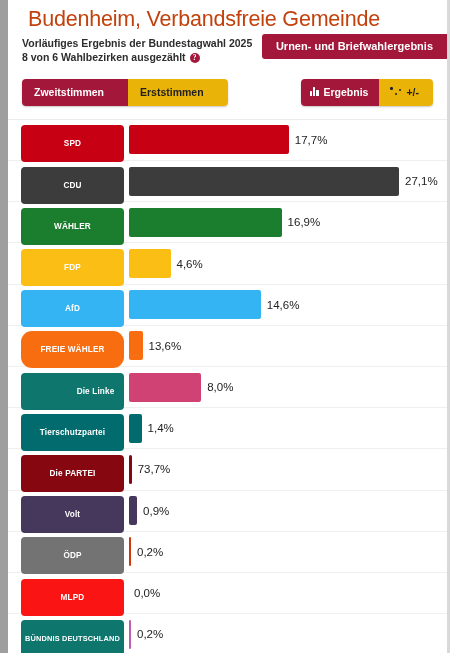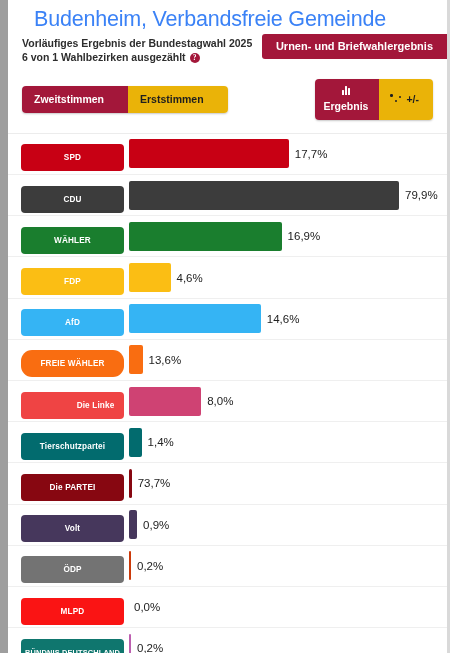--- a/index.html
+++ b/index.html
@@ -29,24 +29,24 @@
   }
 
   
   .header {
     padding: 6px 14px 0 14px;
     position: relative;
   }
   .title {
     font-size: 21.5px;
     font-weight: 400;
-    color: #3b82f6;
+    color: #c2410c;
     letter-spacing: -0.2px;
     line-height: 1.25;
-    margin: 0 0 3px 12px;
+    margin: 0 0 3px 6px;
     white-space: nowrap;
   }
   .subline {
     font-size: 10.5px;
     font-weight: bold;
     color: #2d2d2d;
     line-height: 1.38;
   }
   .subline .row2 { display: flex; align-items: center; gap: 4px; }
   .help-icon {
@@ -89,21 +89,21 @@
     padding: 7px 24px 8px 12px;
     border: 0;
     cursor: pointer;
     white-space: nowrap;
     display: flex; align-items: center; gap: 5px;
     font-family: "Liberation Sans", sans-serif;
   }
   .seg-btn.active { background: #a3173a; color: #ffffff; }
   .seg-btn.idle   { background: #eab308; color: #1f1f1f; text-align: right; }
 
-  .seg-right .seg-btn.active { padding: 7px 11px 8px 9px; flex-direction: column; }
+  .seg-right .seg-btn.active { padding: 7px 11px 8px 9px; }
   .seg-right .seg-btn.idle   { padding: 7px 14px 8px 11px; }
 
   
   .ico-bars { display: inline-flex; align-items: flex-end; gap: 1.2px; height: 9px; }
   .ico-bars i { display:block; width: 2.2px; background: currentColor; border-radius: 0.5px; }
   .ico-bars i:nth-child(1){ height: 5px; }
   .ico-bars i:nth-child(2){ height: 9px; }
   .ico-bars i:nth-child(3){ height: 6.5px; }
   
   .ico-trend { position: relative; width: 11px; height: 9px; display:inline-block; }
@@ -120,21 +120,21 @@
   .bar-row {
     display: flex;
     align-items: center;
     height: 41.2px;
     border-bottom: 1px solid #efefef;
     padding-left: 13px;
   }
   .party-chip {
     width: 103px;
     min-width: 103px;
-    height: 27px;
+    height: 37px;
     border-radius: 4px;
     color: #ffffff;
     font-size: 8.2px;
     font-weight: bold;
     display: flex;
     align-items: center;
     justify-content: center;
     letter-spacing: 0.15px;
     text-align: center;
     padding: 0 2px;
@@ -169,21 +169,21 @@
 <div class="gutter-left"></div>
 <div class="gutter-right"></div>
 
 <div class="page">
 
   <div class="header">
     <h1 class="title">Budenheim, Verbandsfreie Gemeinde</h1>
     <div class="subline">
       <div>Vorläufiges Ergebnis der Bundestagwahl 2025</div>
       <div class="row2">
-        <span>6 von 1 Wahlbezirken ausgezählt</span>
+        <span>8 von 6 Wahlbezirken ausgezählt</span>
         <span class="help-icon">?</span>
       </div>
     </div>
     <div class="ballot-banner">Urnen- und Briefwahlergebnis</div>
   </div>
 
   <div class="toolbar">
     <div class="seg">
       <button class="seg-btn active">Zweitstimmen</button>
       <button class="seg-btn idle">Erststimmen</button>
@@ -213,21 +213,21 @@
         <div class="party-chip" style="background: rgb(200, 0, 20);">SPD</div>
         <div class="bar-wrap">
           <div class="bar" style="width: 159.8px; background: rgb(200, 0, 20);"></div>
           <span class="bar-value">17,7%</span>
         </div>
       </div>
       <div class="bar-row">
         <div class="party-chip" style="background: rgb(60, 60, 60);">CDU</div>
         <div class="bar-wrap">
           <div class="bar" style="width: 270px; background: rgb(60, 60, 60);"></div>
-          <span class="bar-value">79,9%</span>
+          <span class="bar-value">27,1%</span>
         </div>
       </div>
       <div class="bar-row">
         <div class="party-chip" style="background: rgb(26, 126, 46);">WÄHLER</div>
         <div class="bar-wrap">
           <div class="bar" style="width: 152.6px; background: rgb(26, 126, 46);"></div>
           <span class="bar-value">16,9%</span>
         </div>
       </div>
       <div class="bar-row">
@@ -245,21 +245,21 @@
         </div>
       </div>
       <div class="bar-row">
         <div class="party-chip" style="background: rgb(249, 109, 17); border-radius: 11px;">FREIE WÄHLER</div>
         <div class="bar-wrap">
           <div class="bar" style="width: 13.5px; background: rgb(249, 109, 17);"></div>
           <span class="bar-value">13,6%</span>
         </div>
       </div>
       <div class="bar-row">
-        <div class="party-chip" style="background: #ef4444; padding-left: 48px;">Die Linke</div>
+        <div class="party-chip" style="background: #0f766e; padding-left: 48px;">Die Linke</div>
         <div class="bar-wrap">
           <div class="bar" style="width: 72.2px; background: rgb(207, 66, 115);"></div>
           <span class="bar-value">8,0%</span>
         </div>
       </div>
       <div class="bar-row">
         <div class="party-chip" style="background: rgb(2, 107, 110);">Tierschutzpartei</div>
         <div class="bar-wrap">
           <div class="bar" style="width: 12.6px; background: rgb(2, 107, 110);"></div>
           <span class="bar-value">1,4%</span>

